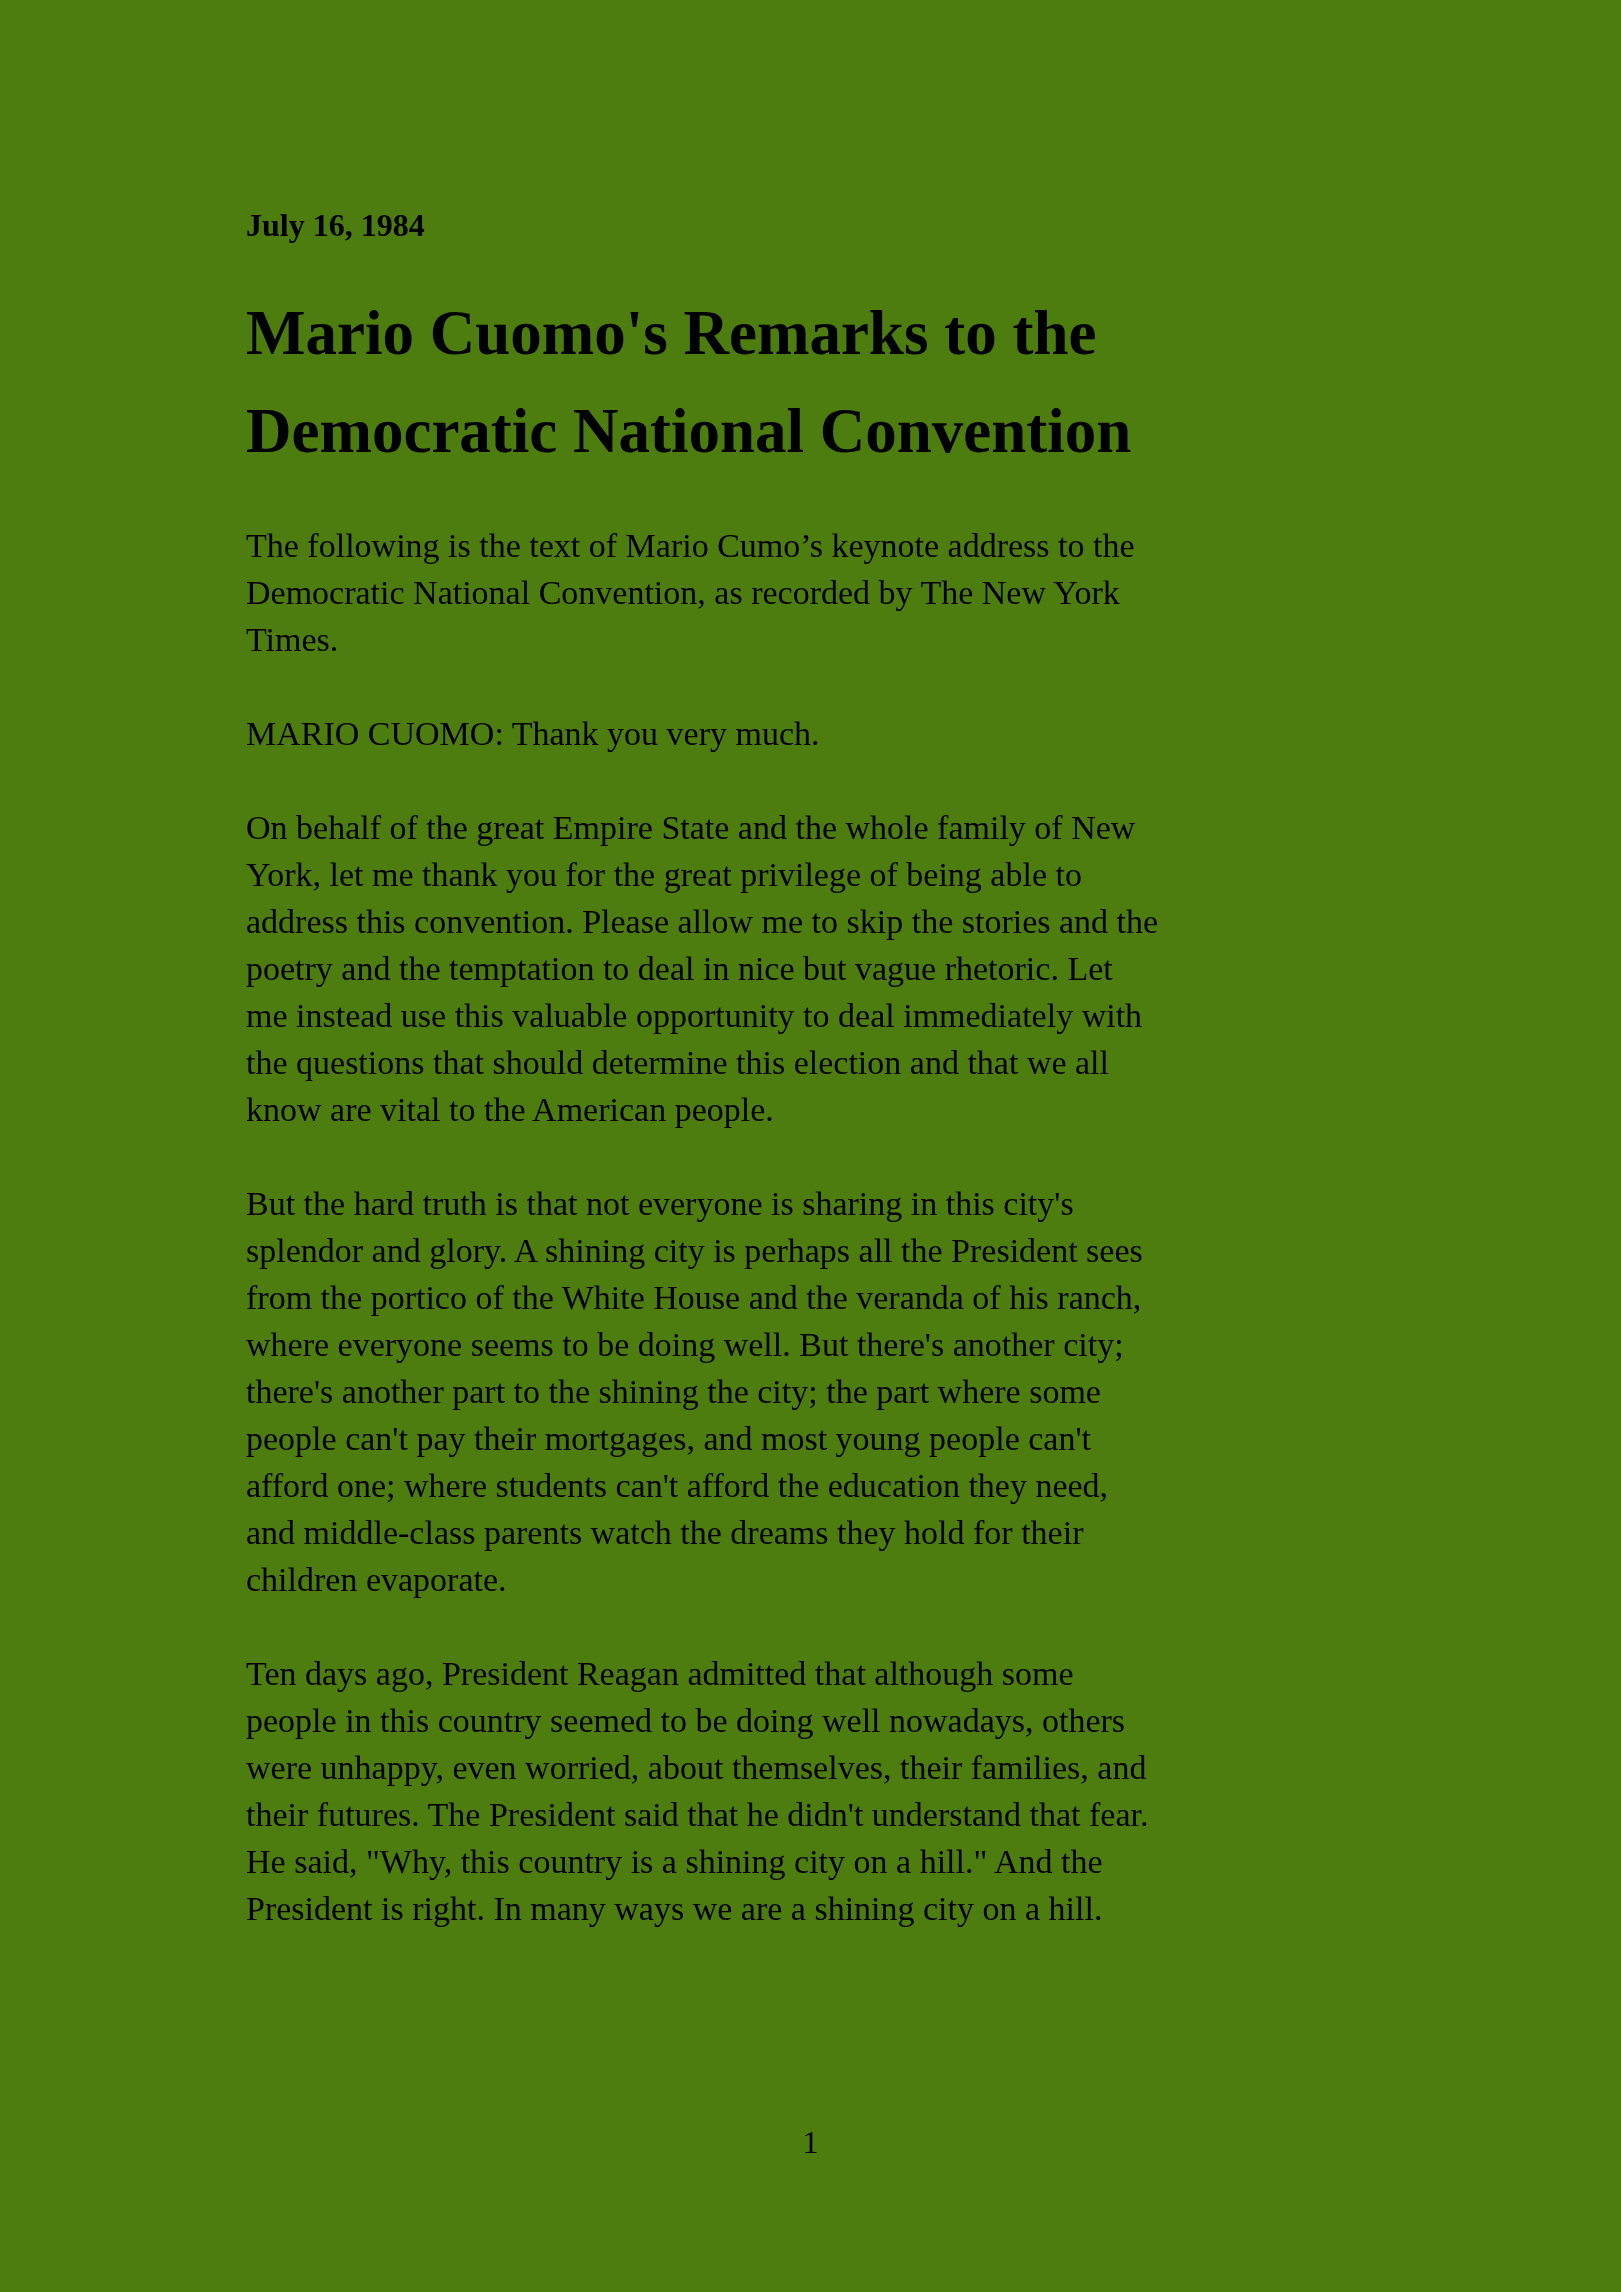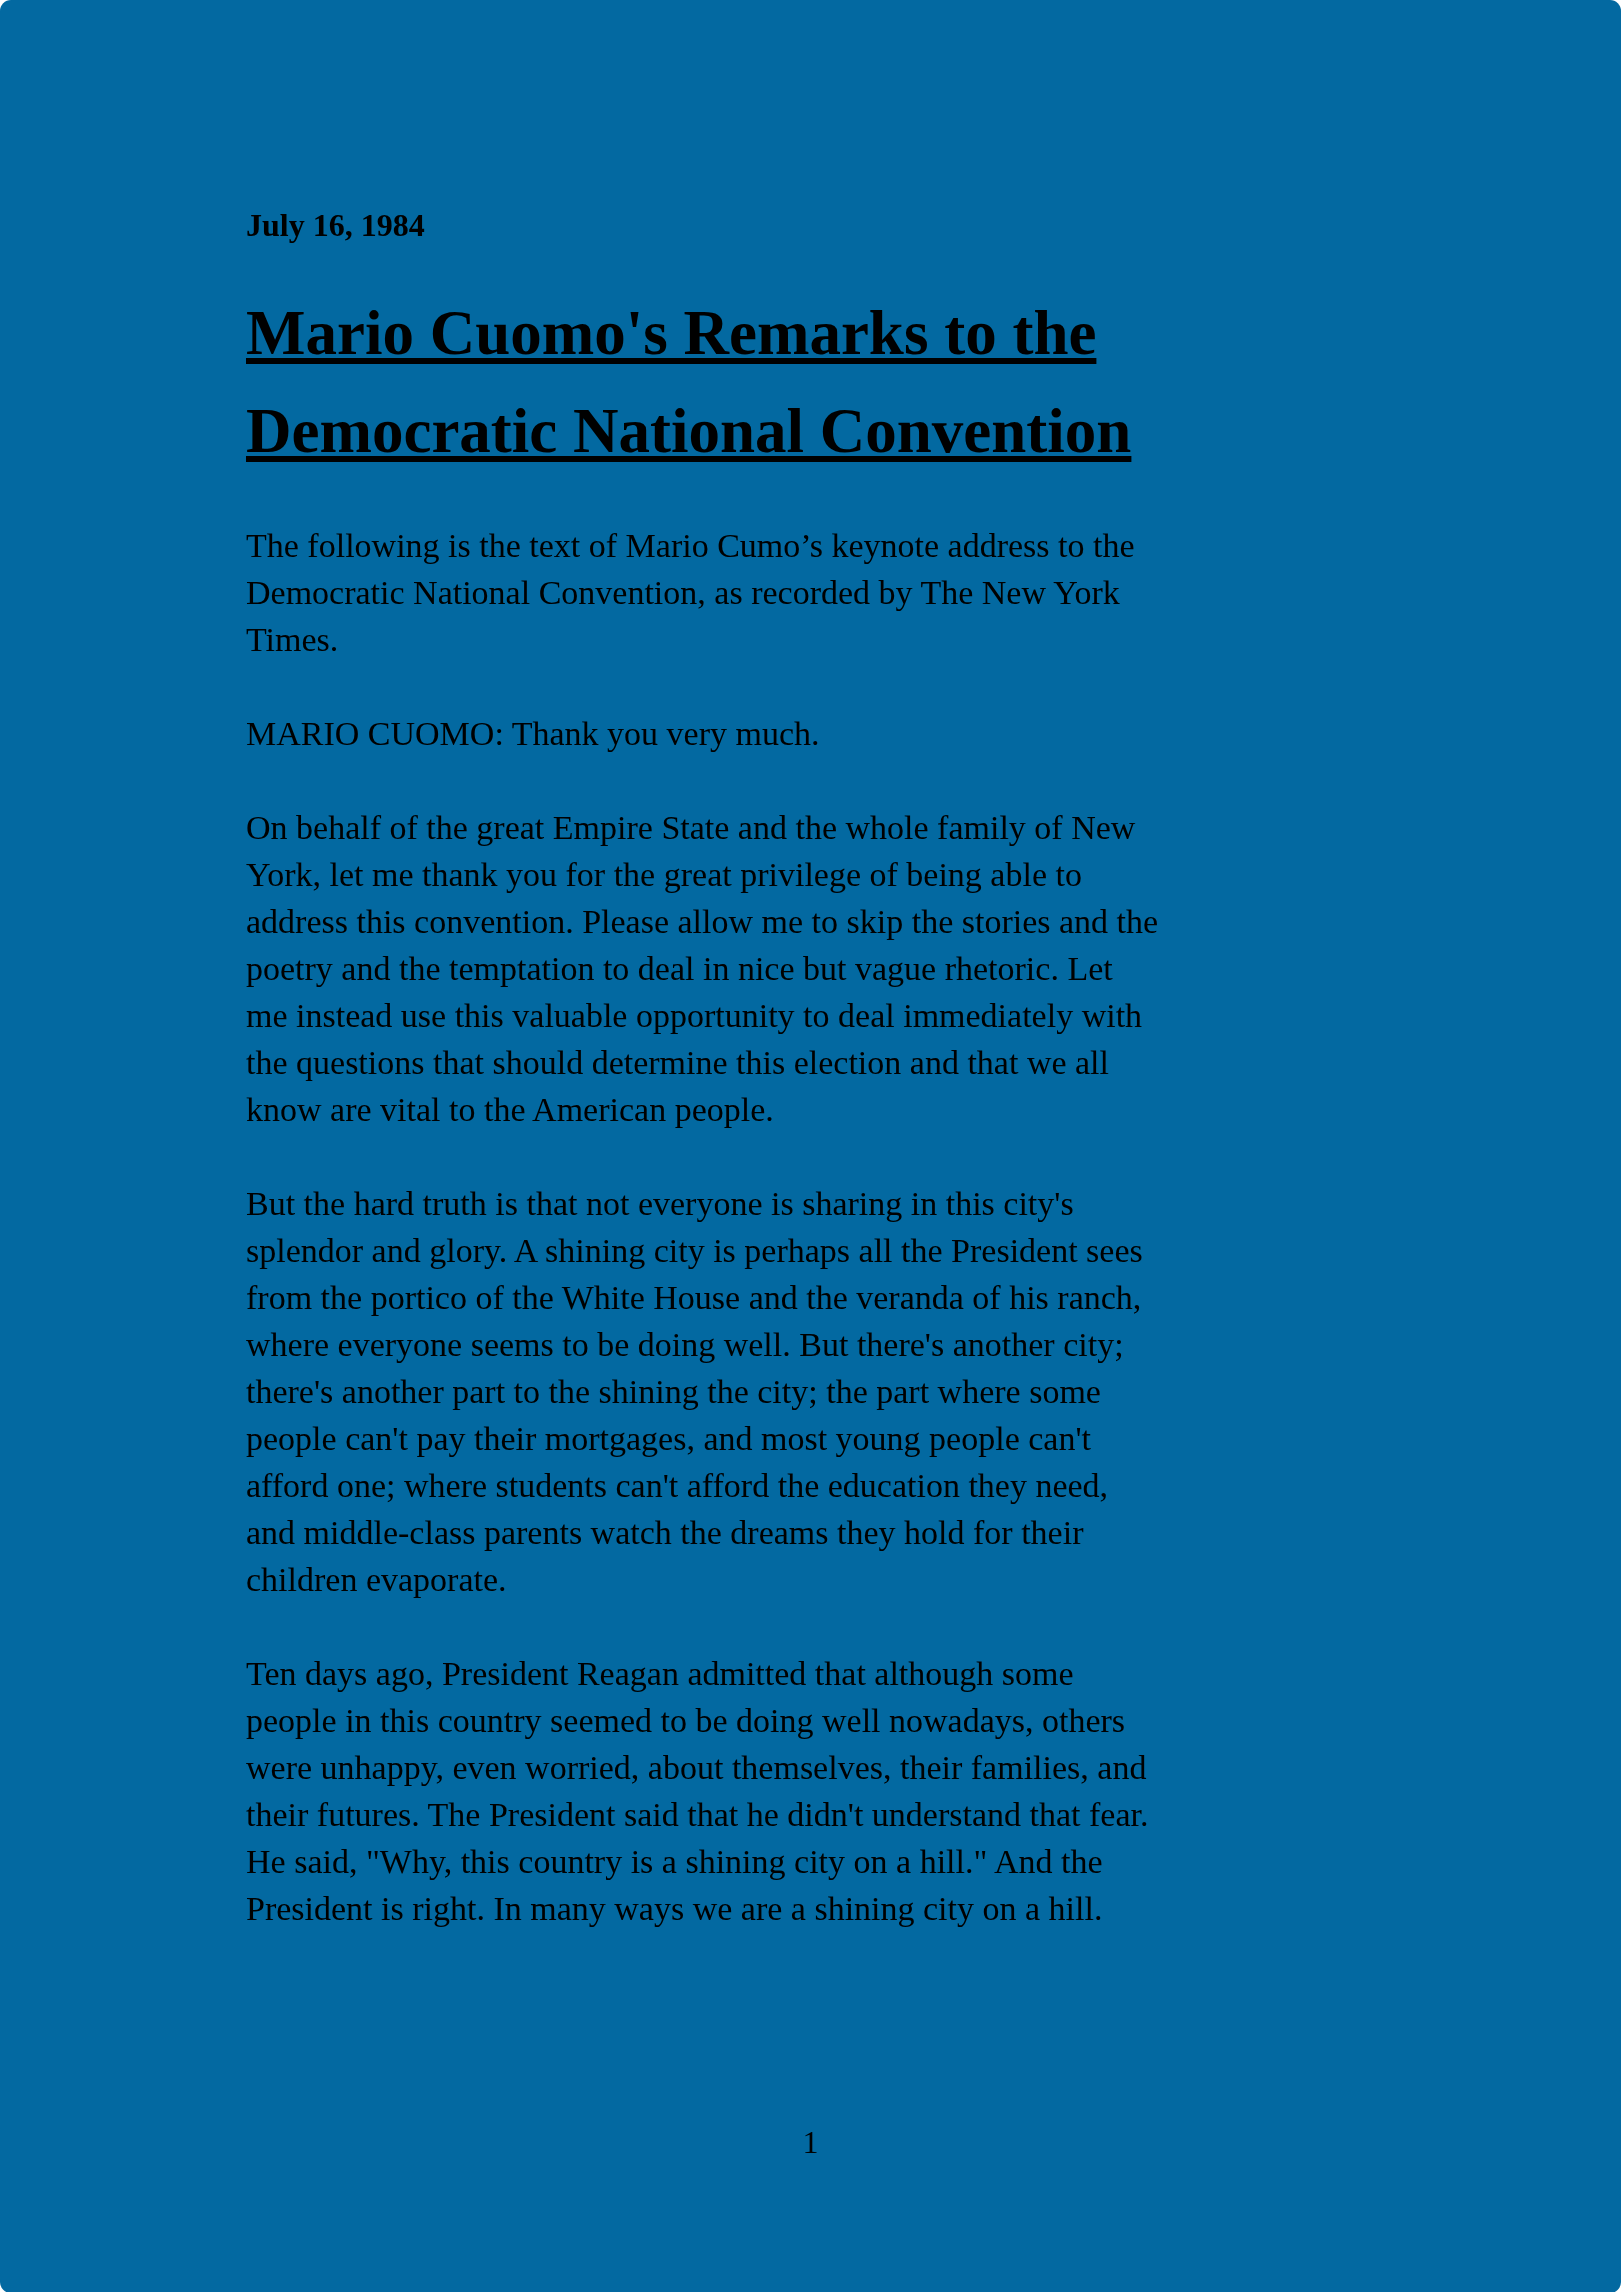--- a/index.html
+++ b/index.html
@@ -3,44 +3,42 @@
 <meta charset="utf-8">
 <style>
   html, body {
     margin: 0;
     padding: 0;
   }
   .page {
     position: relative;
     width: 1621px;
     height: 2293px;
-    background: #0369a1;
+    background: #4d7c0f;
     color: #000000;
     font-family: "Liberation Serif", "DejaVu Serif", serif;
     overflow: hidden;
     box-sizing: border-box;
-    border-radius: 11px;
   }
   .content {
     padding: 204px 216px 0 246px;
     box-sizing: border-box;
   }
   .doc-date {
     font-size: 32px;
     line-height: 43px;
     font-weight: bold;
     white-space: pre;
   }
   .doc-title {
     margin-top: 37px;
     font-size: 63px;
     line-height: 98px;
     font-weight: bold;
     white-space: pre;
-    text-decoration: underline;
   }
   .doc-body {
     margin-top: 28px;
   }
   .para {
     margin: 0 0 47px 0;
     font-size: 34px;
     line-height: 47px;
     white-space: pre;
   }

